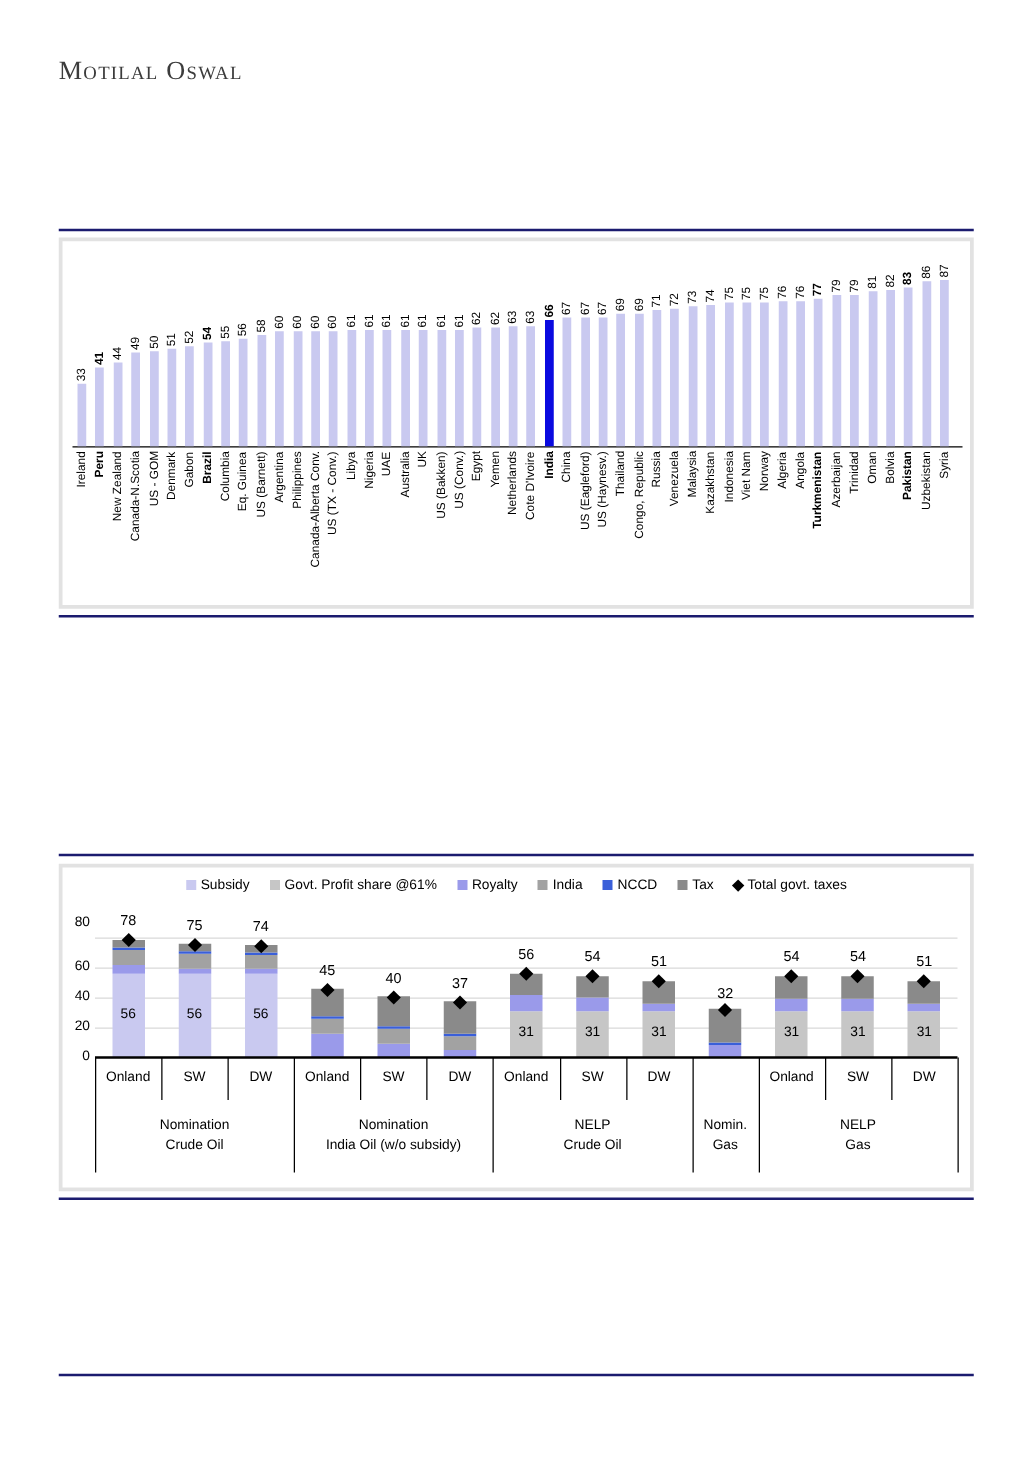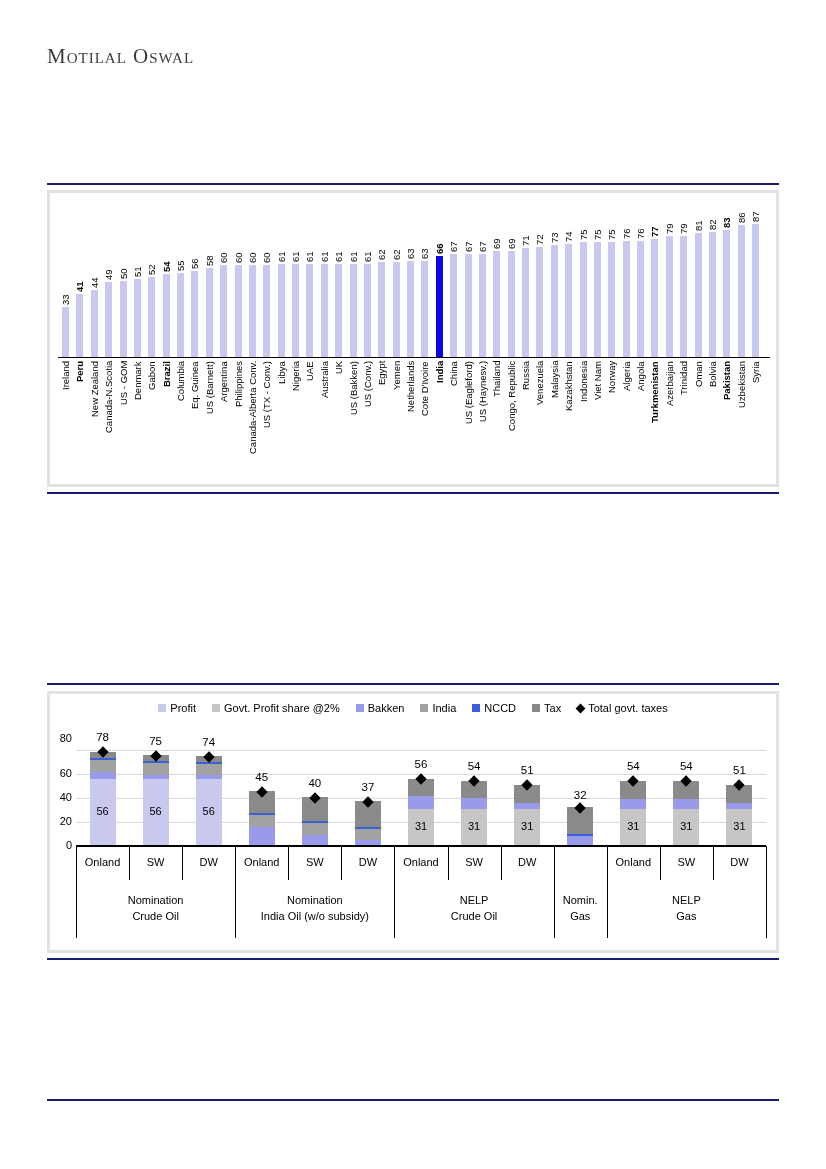--- a/index.html
+++ b/index.html
@@ -195,29 +195,29 @@
         <div class="vtext v-start" style="left: 699px; top: -13.11px; height: 42px;">87</div>
         <div class="vtext v-end" style="left: 699px; top: 168px; height: 118px;">Syria</div>
       </div>
   </div>
 
   <div class="exhibit" style="top:691px;height:262px">
     <div id="bottom-plot" class="plot" style="height:256px">
       <div id="legend">
           <div class="legend-item">
             <div class="swatch" style="background: rgb(201, 201, 240);"></div>
-            <div>Profit</div>
+            <div>Subsidy</div>
           </div>
           <div class="legend-item">
             <div class="swatch" style="background: rgb(198, 198, 198);"></div>
-            <div>Govt. Profit share @2%</div>
+            <div>Govt. Profit share @61%</div>
           </div>
           <div class="legend-item">
             <div class="swatch" style="background: rgb(154, 154, 234);"></div>
-            <div>Bakken</div>
+            <div>Royalty</div>
           </div>
           <div class="legend-item">
             <div class="swatch" style="background: rgb(162, 162, 162);"></div>
             <div>India</div>
           </div>
           <div class="legend-item">
             <div class="swatch" style="background: rgb(58, 95, 217);"></div>
             <div>NCCD</div>
           </div>
           <div class="legend-item">

